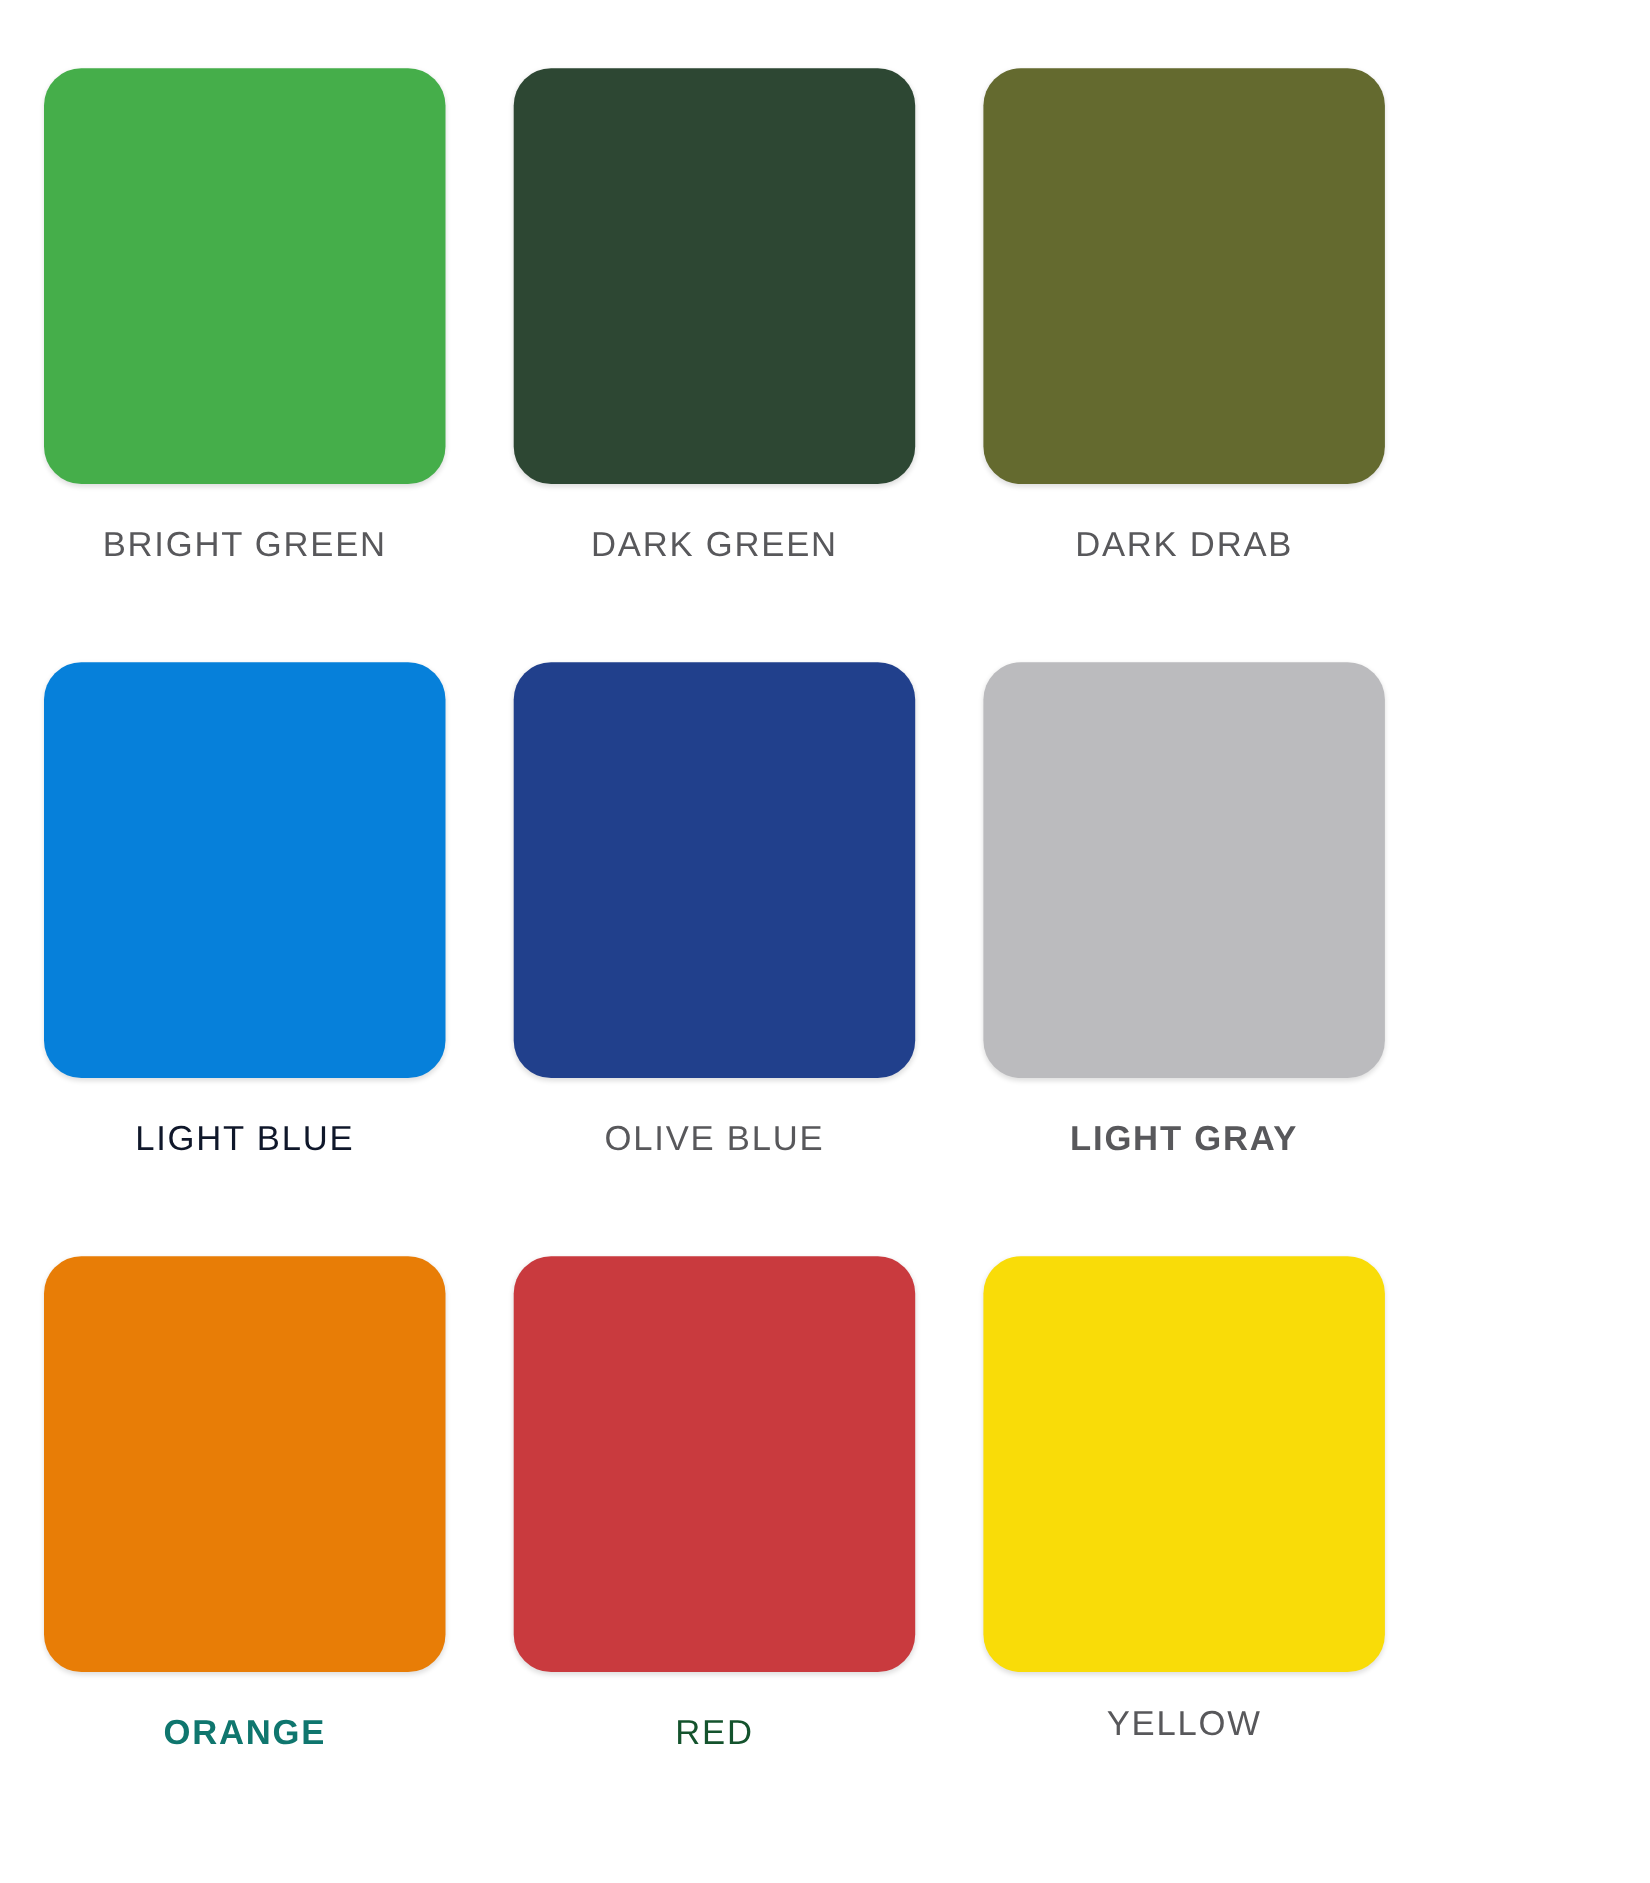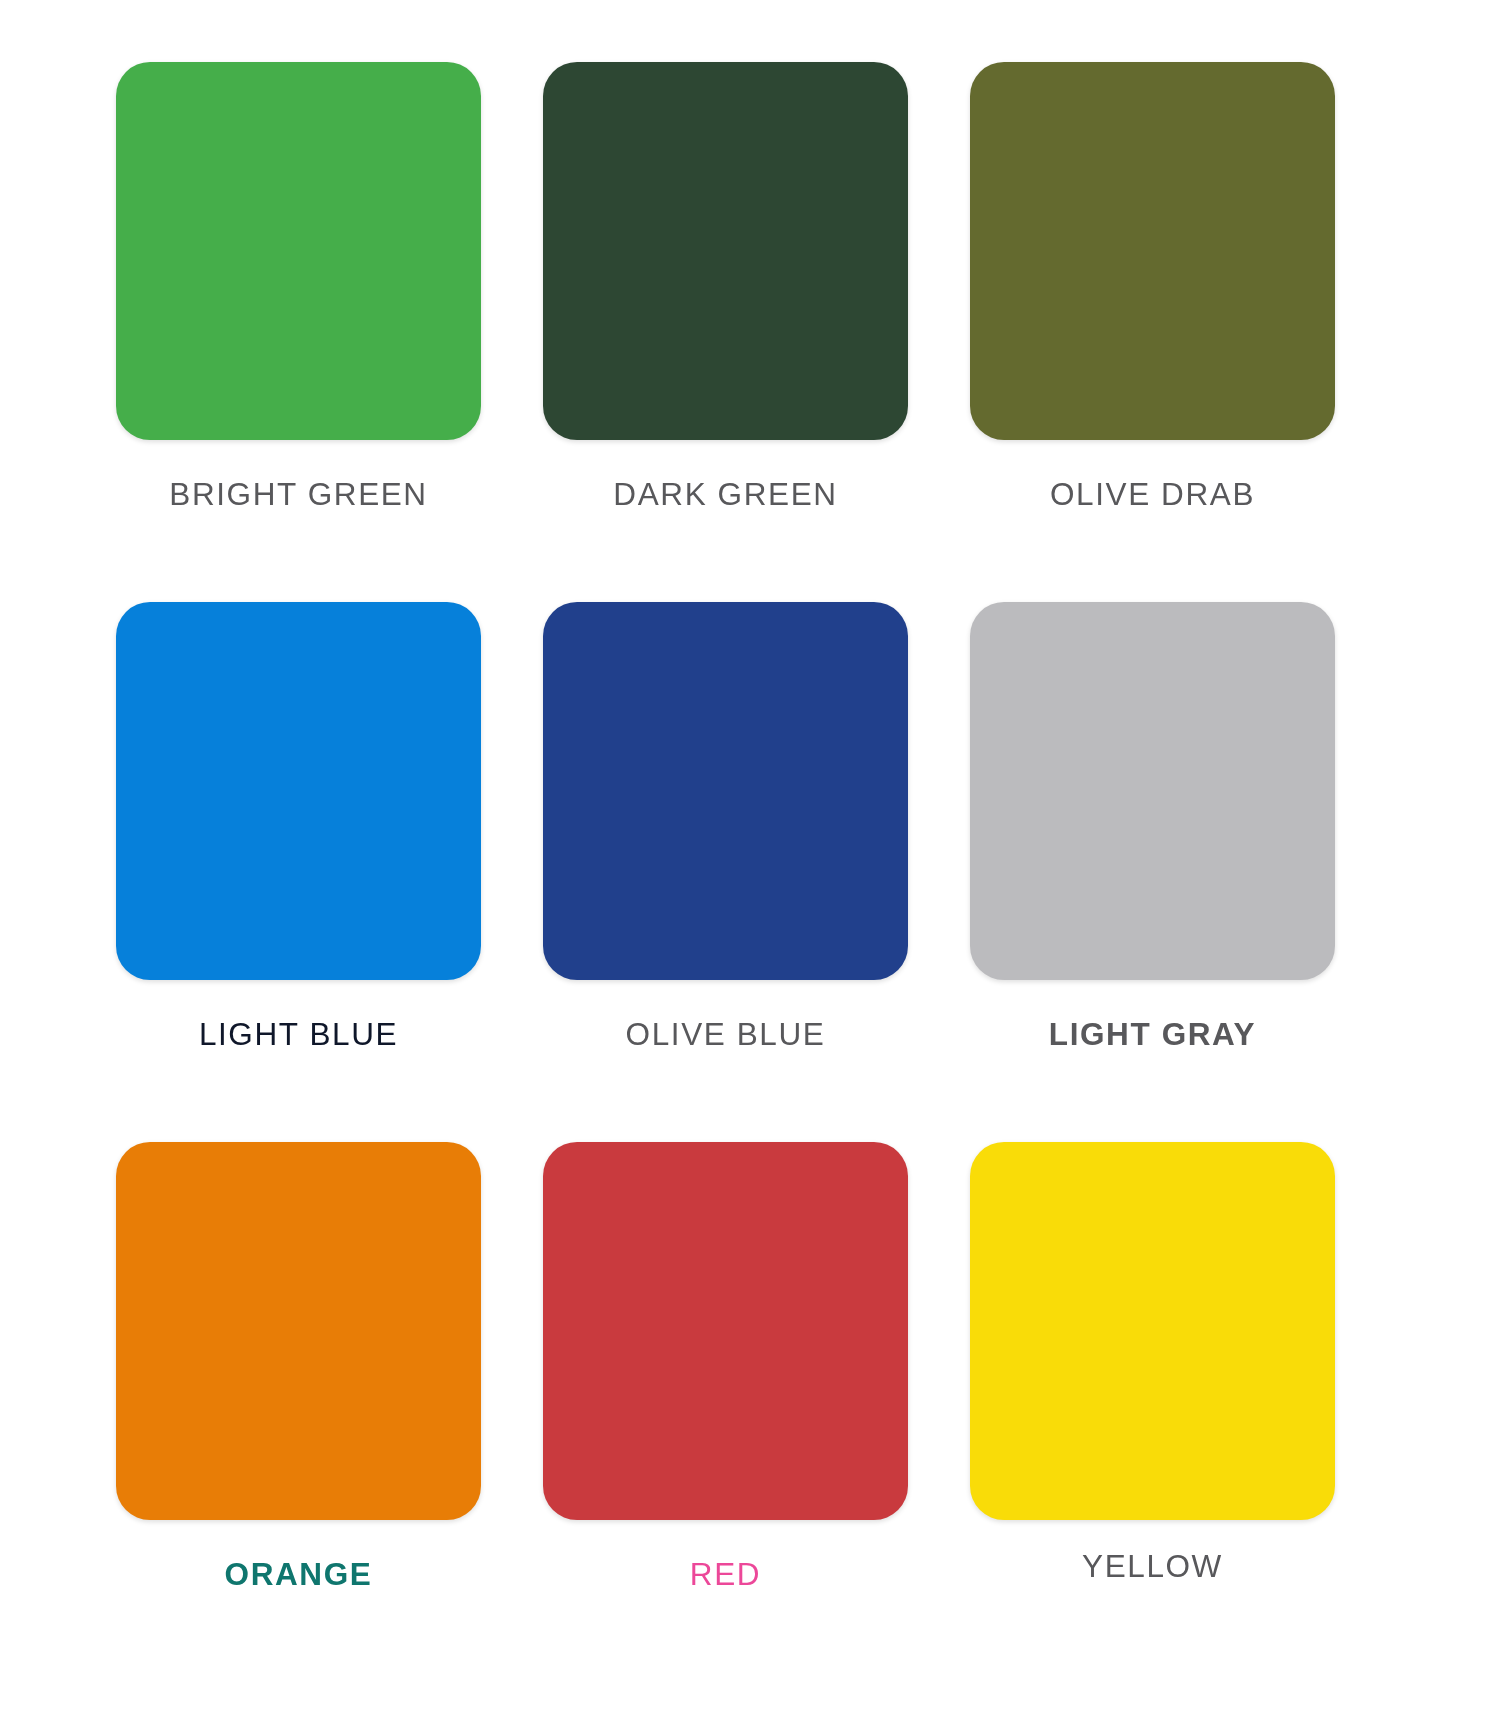--- a/index.html
+++ b/index.html
@@ -14,21 +14,21 @@
     font-family: "Liberation Sans", sans-serif;
     background: #ffffff;
     overflow: hidden;
   }
 
   .palette-sheet {
     box-sizing: border-box;
     width: 1256px;
     height: 1712px;
     background: #ffffff;
-    padding: 62px 80px 30px 116px;
+    padding: 62px 80px 30px 40px;
     display: flex;
     flex-direction: column;
     justify-content: center;
   }
 
   .swatch-grid {
     display: grid;
     grid-template-columns: repeat(3, 1fr);
     grid-template-rows: repeat(3, 1fr);
     column-gap: 62px;
@@ -74,21 +74,21 @@
       <div class="swatch-label" style="color: rgb(88, 88, 91);">BRIGHT GREEN</div>
     </div>
 
     <div class="swatch-cell">
       <div class="swatch-chip" style="background-color: rgb(45, 71, 51);"></div>
       <div class="swatch-label" style="color: rgb(88, 88, 91);">DARK GREEN</div>
     </div>
 
     <div class="swatch-cell">
       <div class="swatch-chip" style="background-color: rgb(100, 106, 47);"></div>
-      <div class="swatch-label" style="color: rgb(88, 88, 91);">OLIVE DRAB</div>
+      <div class="swatch-label" style="color: rgb(88, 88, 91);">DARK DRAB</div>
     </div>
 
     <div class="swatch-cell">
       <div class="swatch-chip" style="background-color: rgb(6, 128, 218);"></div>
       <div class="swatch-label" style="color: #0f172a;">LIGHT BLUE</div>
     </div>
 
     <div class="swatch-cell">
       <div class="swatch-chip" style="background-color: rgb(33, 64, 140);"></div>
       <div class="swatch-label" style="color: rgb(88, 88, 91);">OLIVE BLUE</div>
@@ -99,21 +99,21 @@
       <div class="swatch-label" style="color: rgb(88, 88, 91); font-weight: bold;">LIGHT GRAY</div>
     </div>
 
     <div class="swatch-cell">
       <div class="swatch-chip" style="background-color: rgb(232, 125, 6);"></div>
       <div class="swatch-label" style="color: #0f766e; font-weight: bold;">ORANGE</div>
     </div>
 
     <div class="swatch-cell">
       <div class="swatch-chip" style="background-color: rgb(201, 58, 62);"></div>
-      <div class="swatch-label" style="color: #ec4899;">RED</div>
+      <div class="swatch-label" style="color: #14532d;">RED</div>
     </div>
 
     <div class="swatch-cell">
       <div class="swatch-chip" style="background-color: rgb(249, 220, 8);"></div>
       <div class="swatch-label" style="color: rgb(88, 88, 91); margin-top: 28px;">YELLOW</div>
     </div>
 
   </div>
 </div>
 

